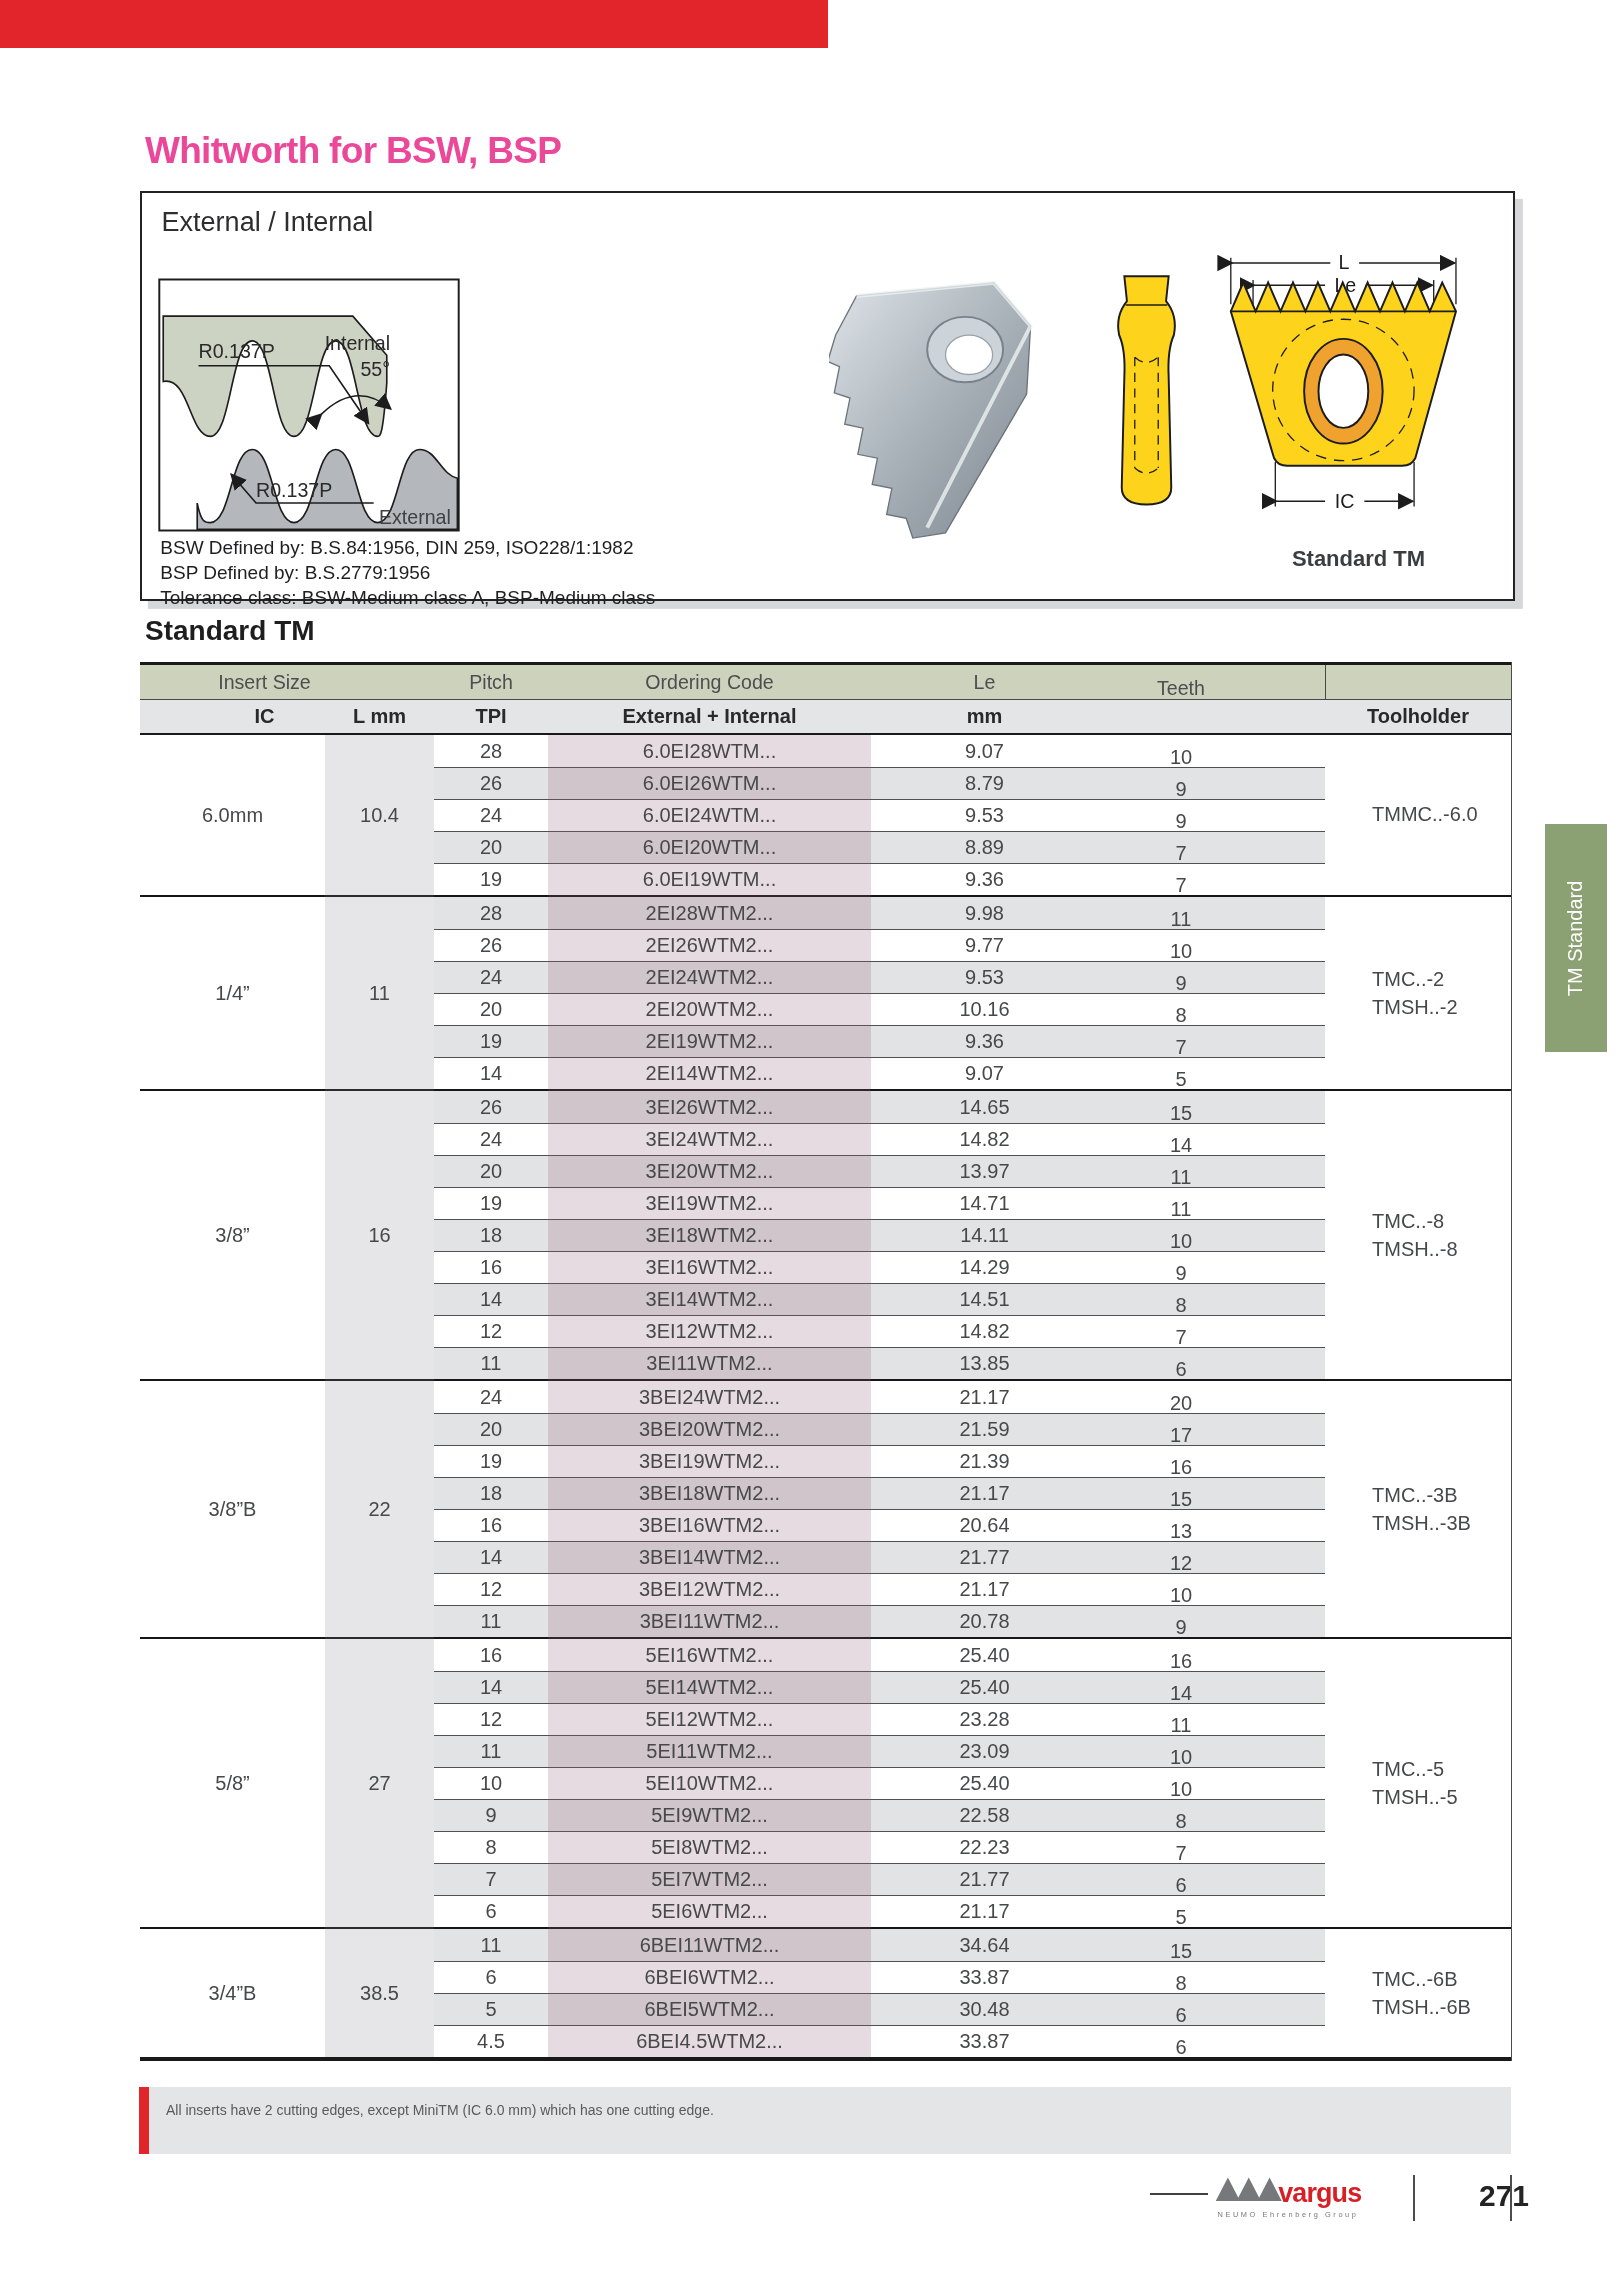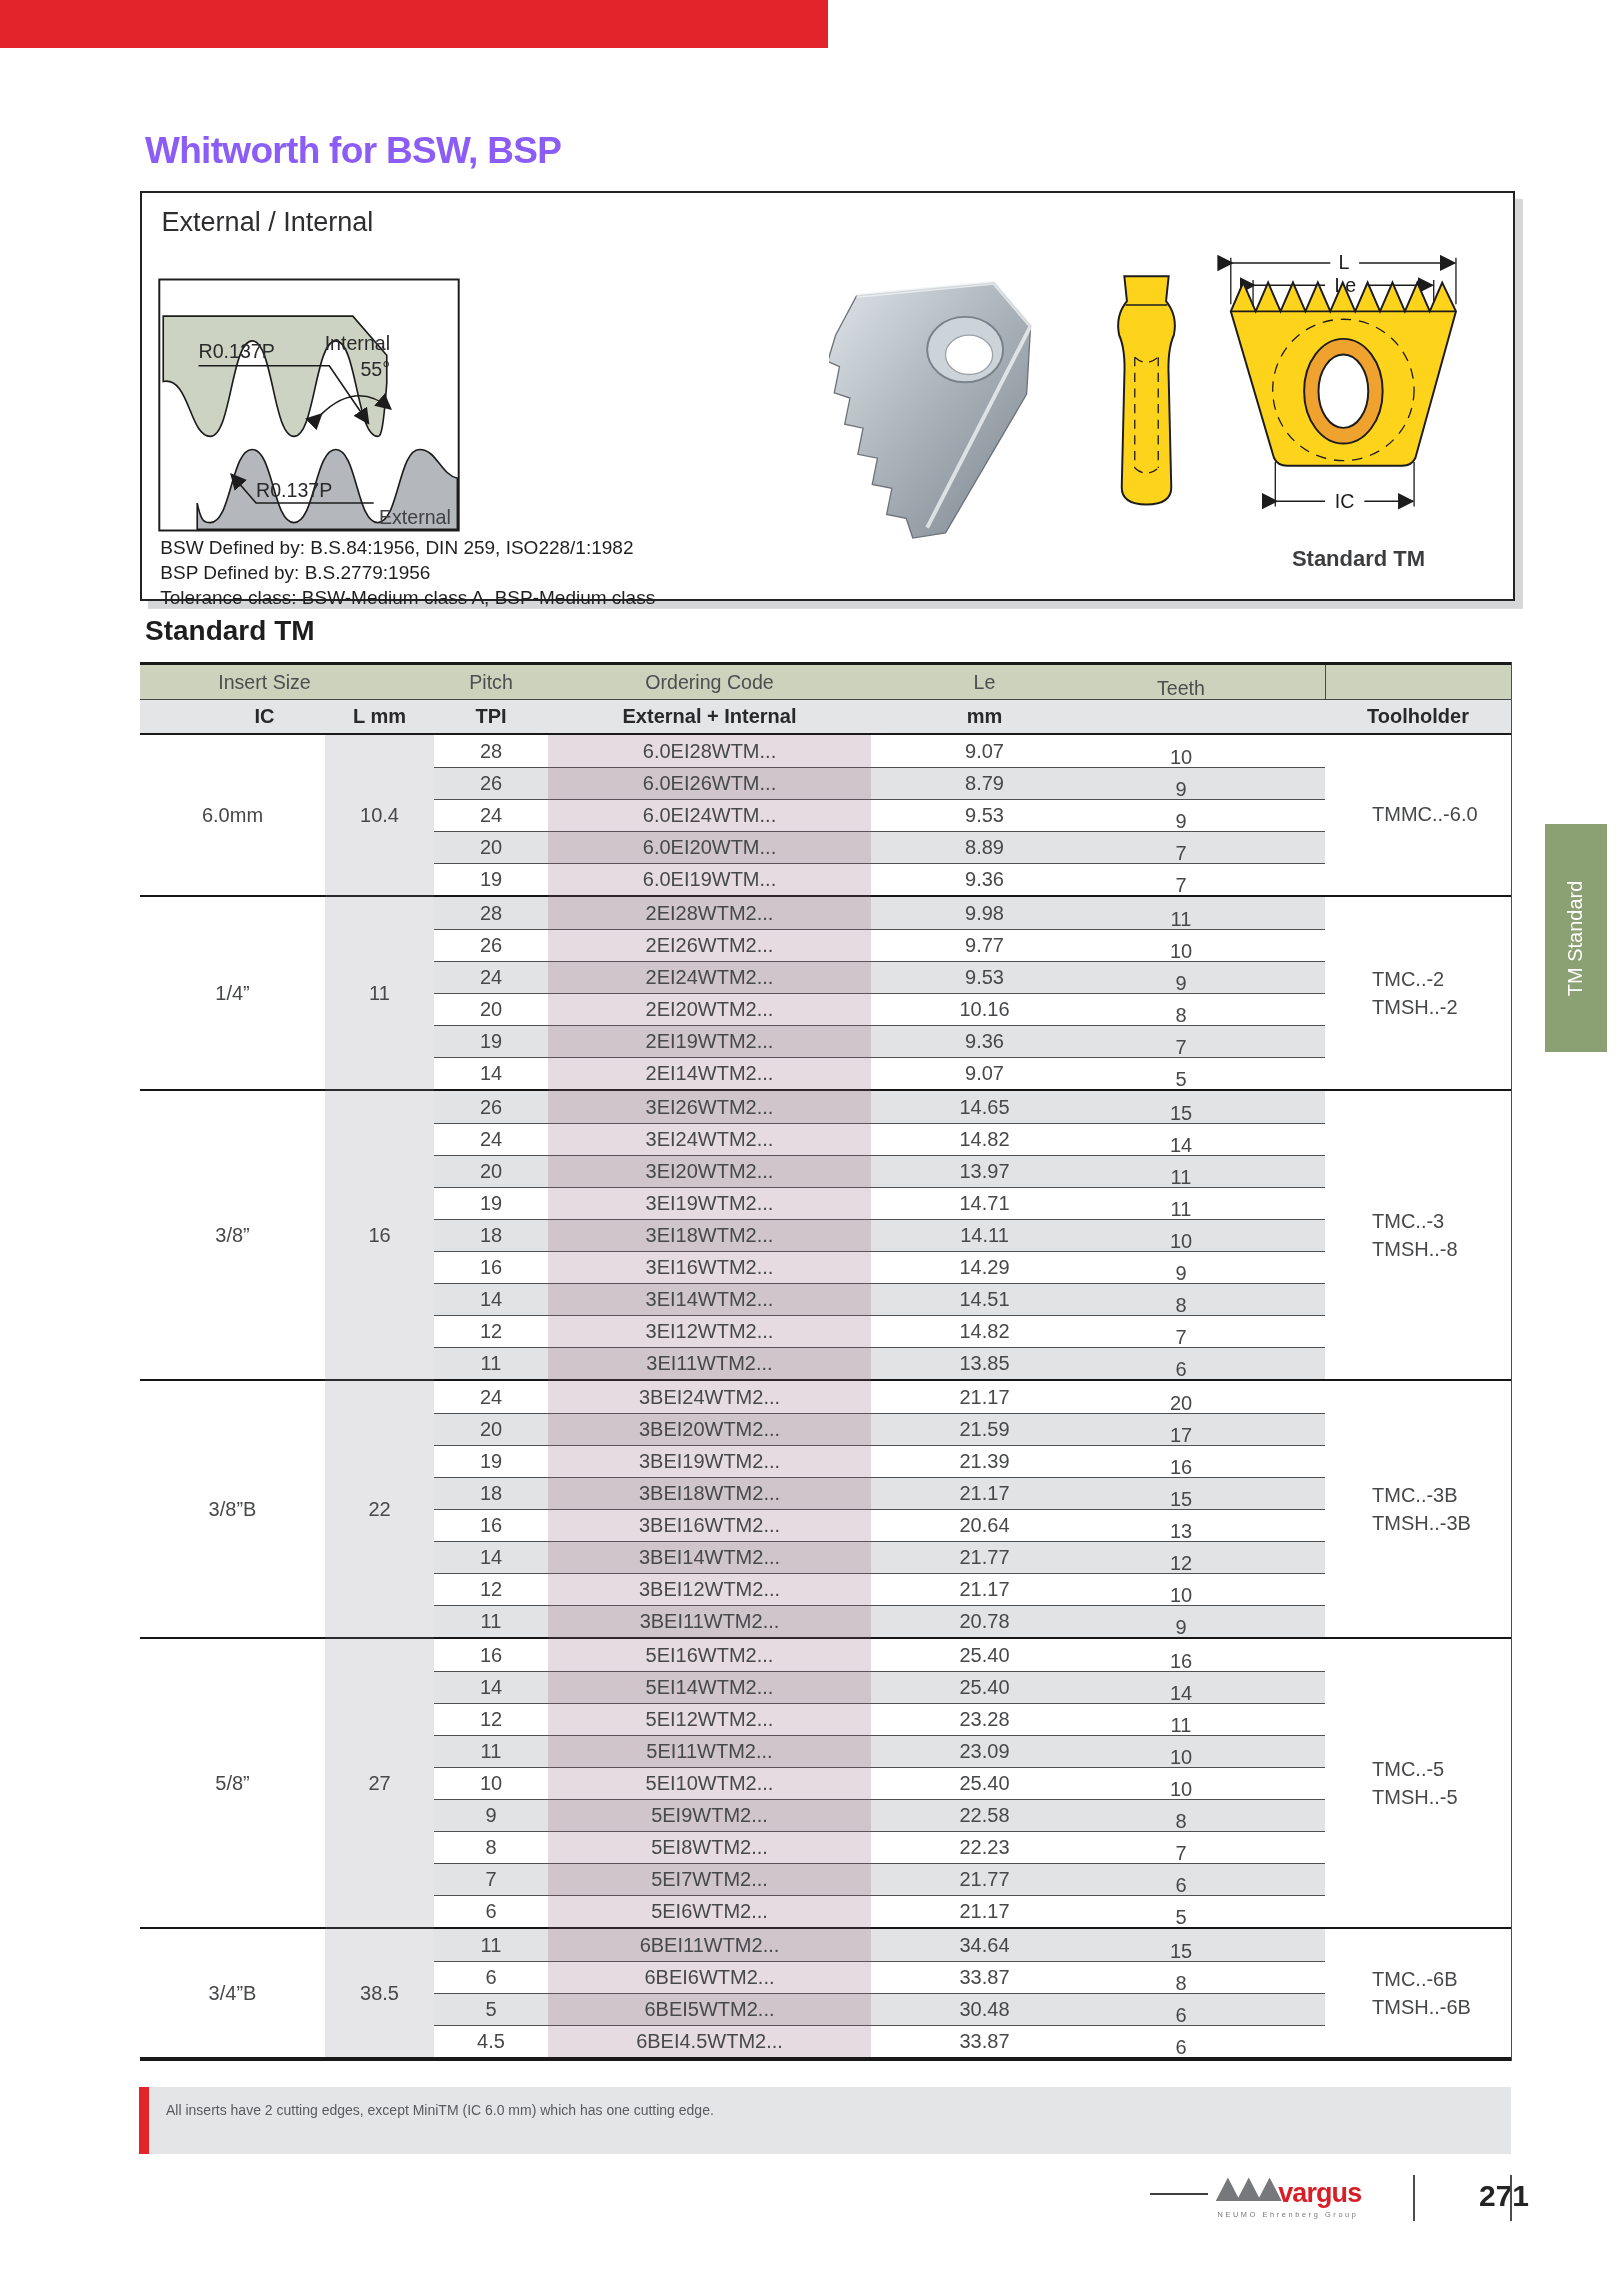--- a/index.html
+++ b/index.html
@@ -1,21 +1,21 @@
 <!DOCTYPE html>
 <html style="font-size:10.5px"><head>
 <meta charset="utf-8">
 <style>
   html,body{margin:0;padding:0;background:#ffffff;}
   .page{position:relative;width:1623px;height:2295px;background:#ffffff;overflow:hidden;
         font-family:"Liberation Sans","DejaVu Sans",sans-serif;color:#2b2b2d;}
   
   .top-bar{position:absolute;left:0;top:0;width:828px;height:48px;background:var(--accent-red,#e2242b);}
   .page-title{position:absolute;left:145px;top:130px;font-size:37px;font-weight:bold;
-              letter-spacing:-0.7px;color:#8b5cf6;}
+              letter-spacing:-0.7px;color:#ec4899;}
   
   .info-box{position:absolute;left:140px;top:191px;width:1375px;height:410px;background:#fff;
             border:2px solid #232323;box-shadow:7.9px 7.9px 0 #d6d7d9;box-sizing:border-box;}
   .info-title{position:absolute;left:19.6px;top:14.4px;font-size:27px;color:#2e2e30;}
   .diagram-wrap{position:absolute;left:15.7px;top:85px;width:302px;height:254px;}
   .defs{position:absolute;left:18.3px;top:342px;font-size:19px;line-height:25px;color:#1f1f21;}
   .insert3d-wrap{position:absolute;left:687px;top:65px;width:216px;height:301px;}
   .sideview-wrap{position:absolute;left:968px;top:79px;width:73px;height:242px;}
   .frontview-wrap{position:absolute;left:1073px;top:49px;width:262px;height:288px;}
   .std-caption{position:absolute;left:1112px;top:353px;width:209px;text-align:center;
@@ -350,21 +350,21 @@
           <div class="row">
             <div class="zone alt sep"></div>
             <span class="cell c-tpi">11</span>
             <span class="cell c-code">3EI11WTM2...</span>
             <span class="cell c-le">13.85</span>
             <span class="cell c-teeth">6</span>
           </div>
           <div class="blab ic">3/8”</div>
           <div class="blab l">16</div>
           <div class="blab th">
-            <div>TMC..-3</div>
+            <div>TMC..-8</div>
             <div>TMSH..-8</div>
           </div>
         </div>
         <div class="block">
           <div class="row">
             <div class="zone"></div>
             <span class="cell c-tpi">24</span>
             <span class="cell c-code">3BEI24WTM2...</span>
             <span class="cell c-le">21.17</span>
             <span class="cell c-teeth">20</span>

